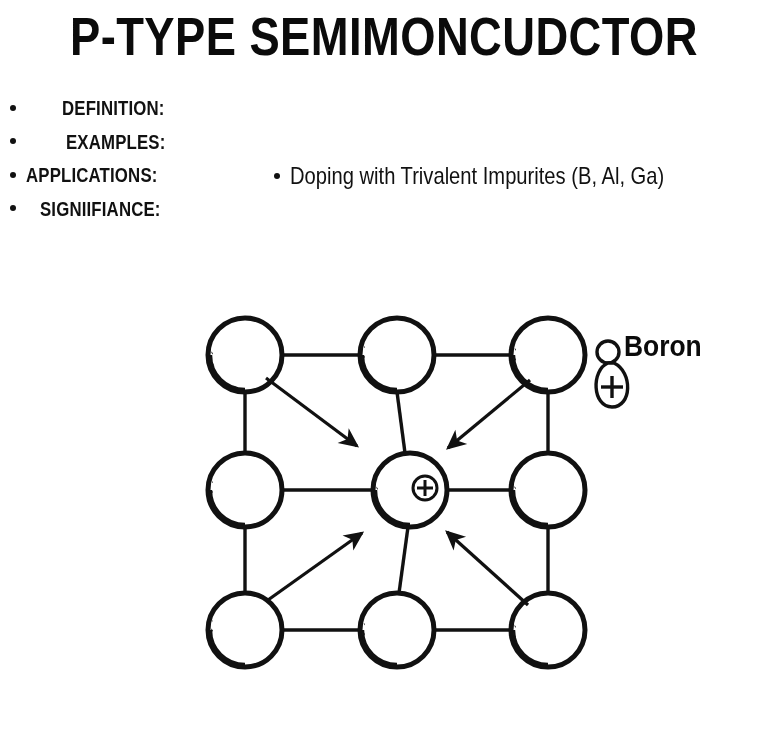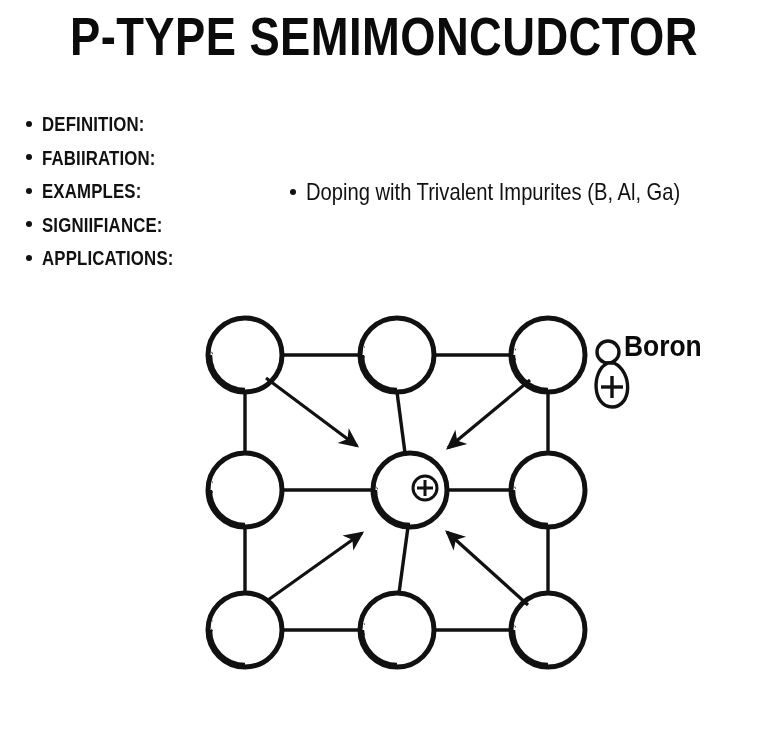--- a/index.html
+++ b/index.html
@@ -32,22 +32,23 @@
     color: #0b0b0b;
     transform: scaleX(0.84);
     transform-origin: 50% 50%;
     white-space: nowrap;
   }
 
   
   .blist {
     position: absolute;
     list-style: none;
-    margin: 16px;
+    margin: 0;
     padding: 0;
+    text-align: right;
   }
   .blist li {
     position: relative;
     display: block;
     white-space: nowrap;
   }
   .bullet {
     position: absolute;
     left: 0;
     top: 50%;
@@ -129,33 +130,29 @@
 
 <div id="title">P-TYPE SEMIMONCUDCTOR</div>
 
 <ul class="blist" id="left-list">
   <li>
     <span class="bullet"></span>
     <span class="btext">DEFINITION:</span>
   </li>
   <li>
     <span class="bullet"></span>
-    <span class="btext">FABIIRATION:</span>
-  </li>
-  <li>
-    <span class="bullet"></span>
     <span class="btext">EXAMPLES:</span>
   </li>
   <li>
     <span class="bullet"></span>
+    <span class="btext">APPLICATIONS:</span>
+  </li>
+  <li>
+    <span class="bullet"></span>
     <span class="btext">SIGNIIFIANCE:</span>
-  </li>
-  <li>
-    <span class="bullet"></span>
-    <span class="btext">APPLICATIONS:</span>
   </li>
 </ul>
 
 <ul class="blist" id="right-list">
   <li>
     <span class="bullet"></span>
     <span class="btext">Doping with Trivalent Impurites (B, Al, Ga)</span>
   </li>
 </ul>
 

